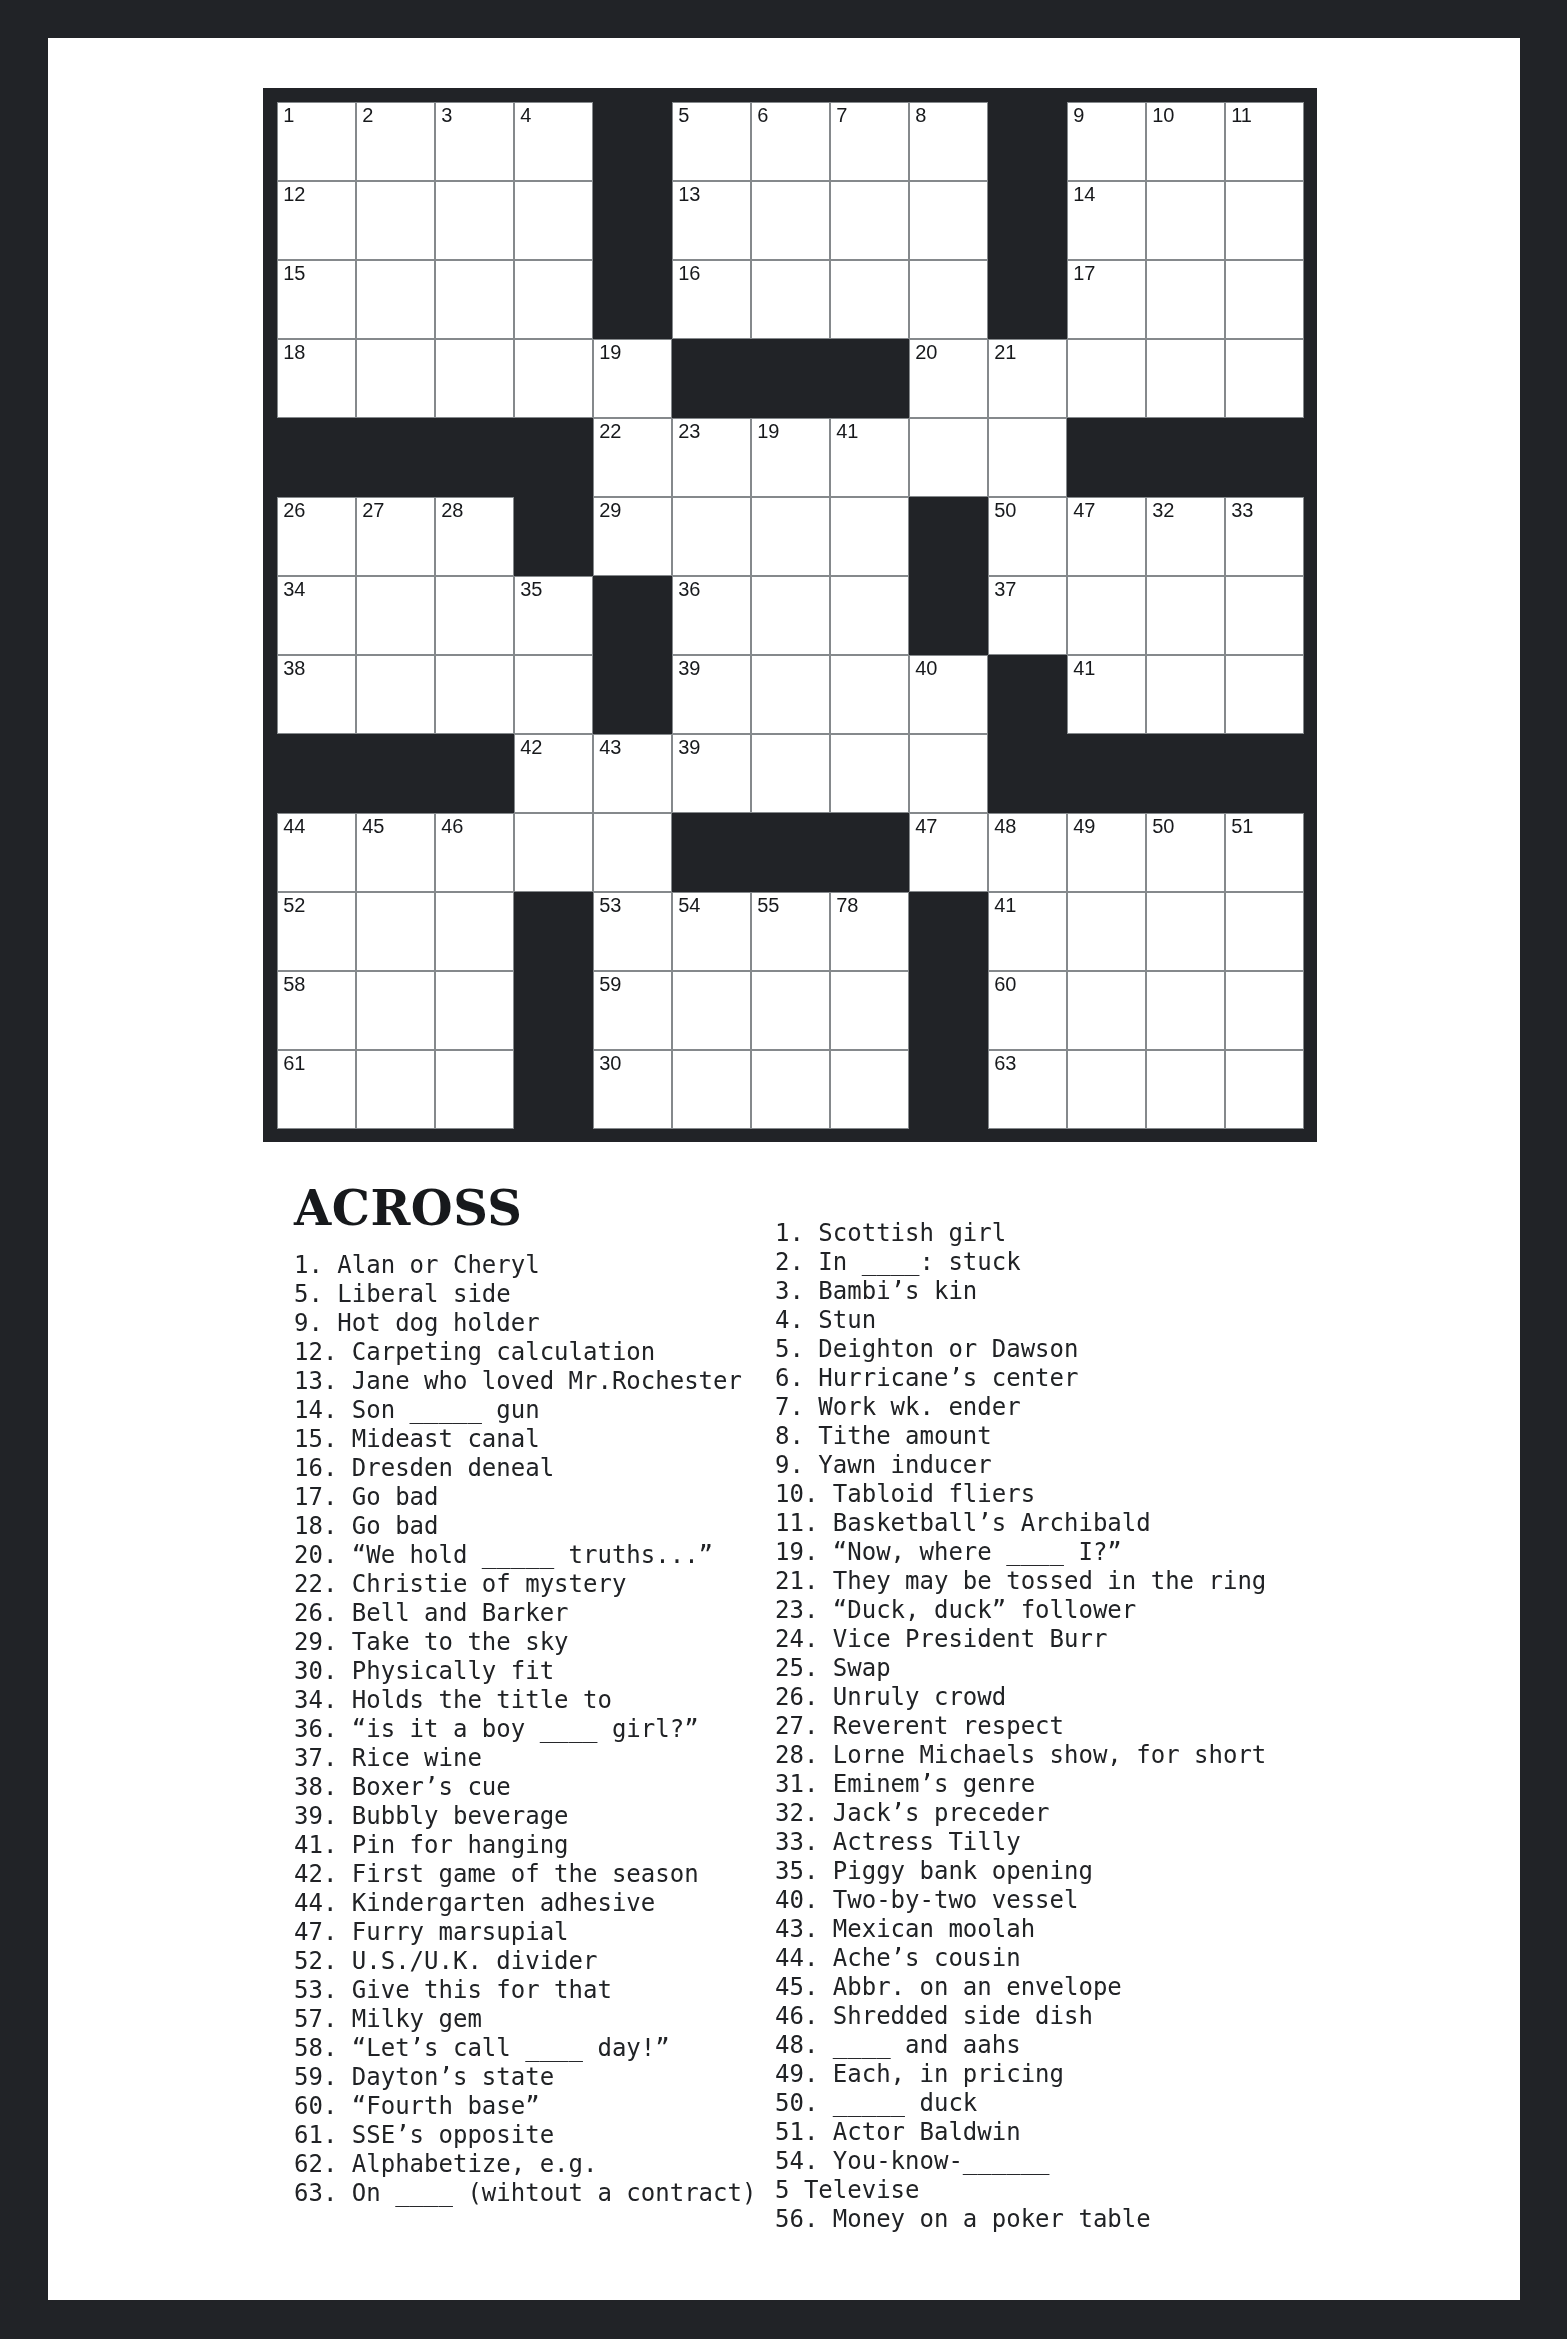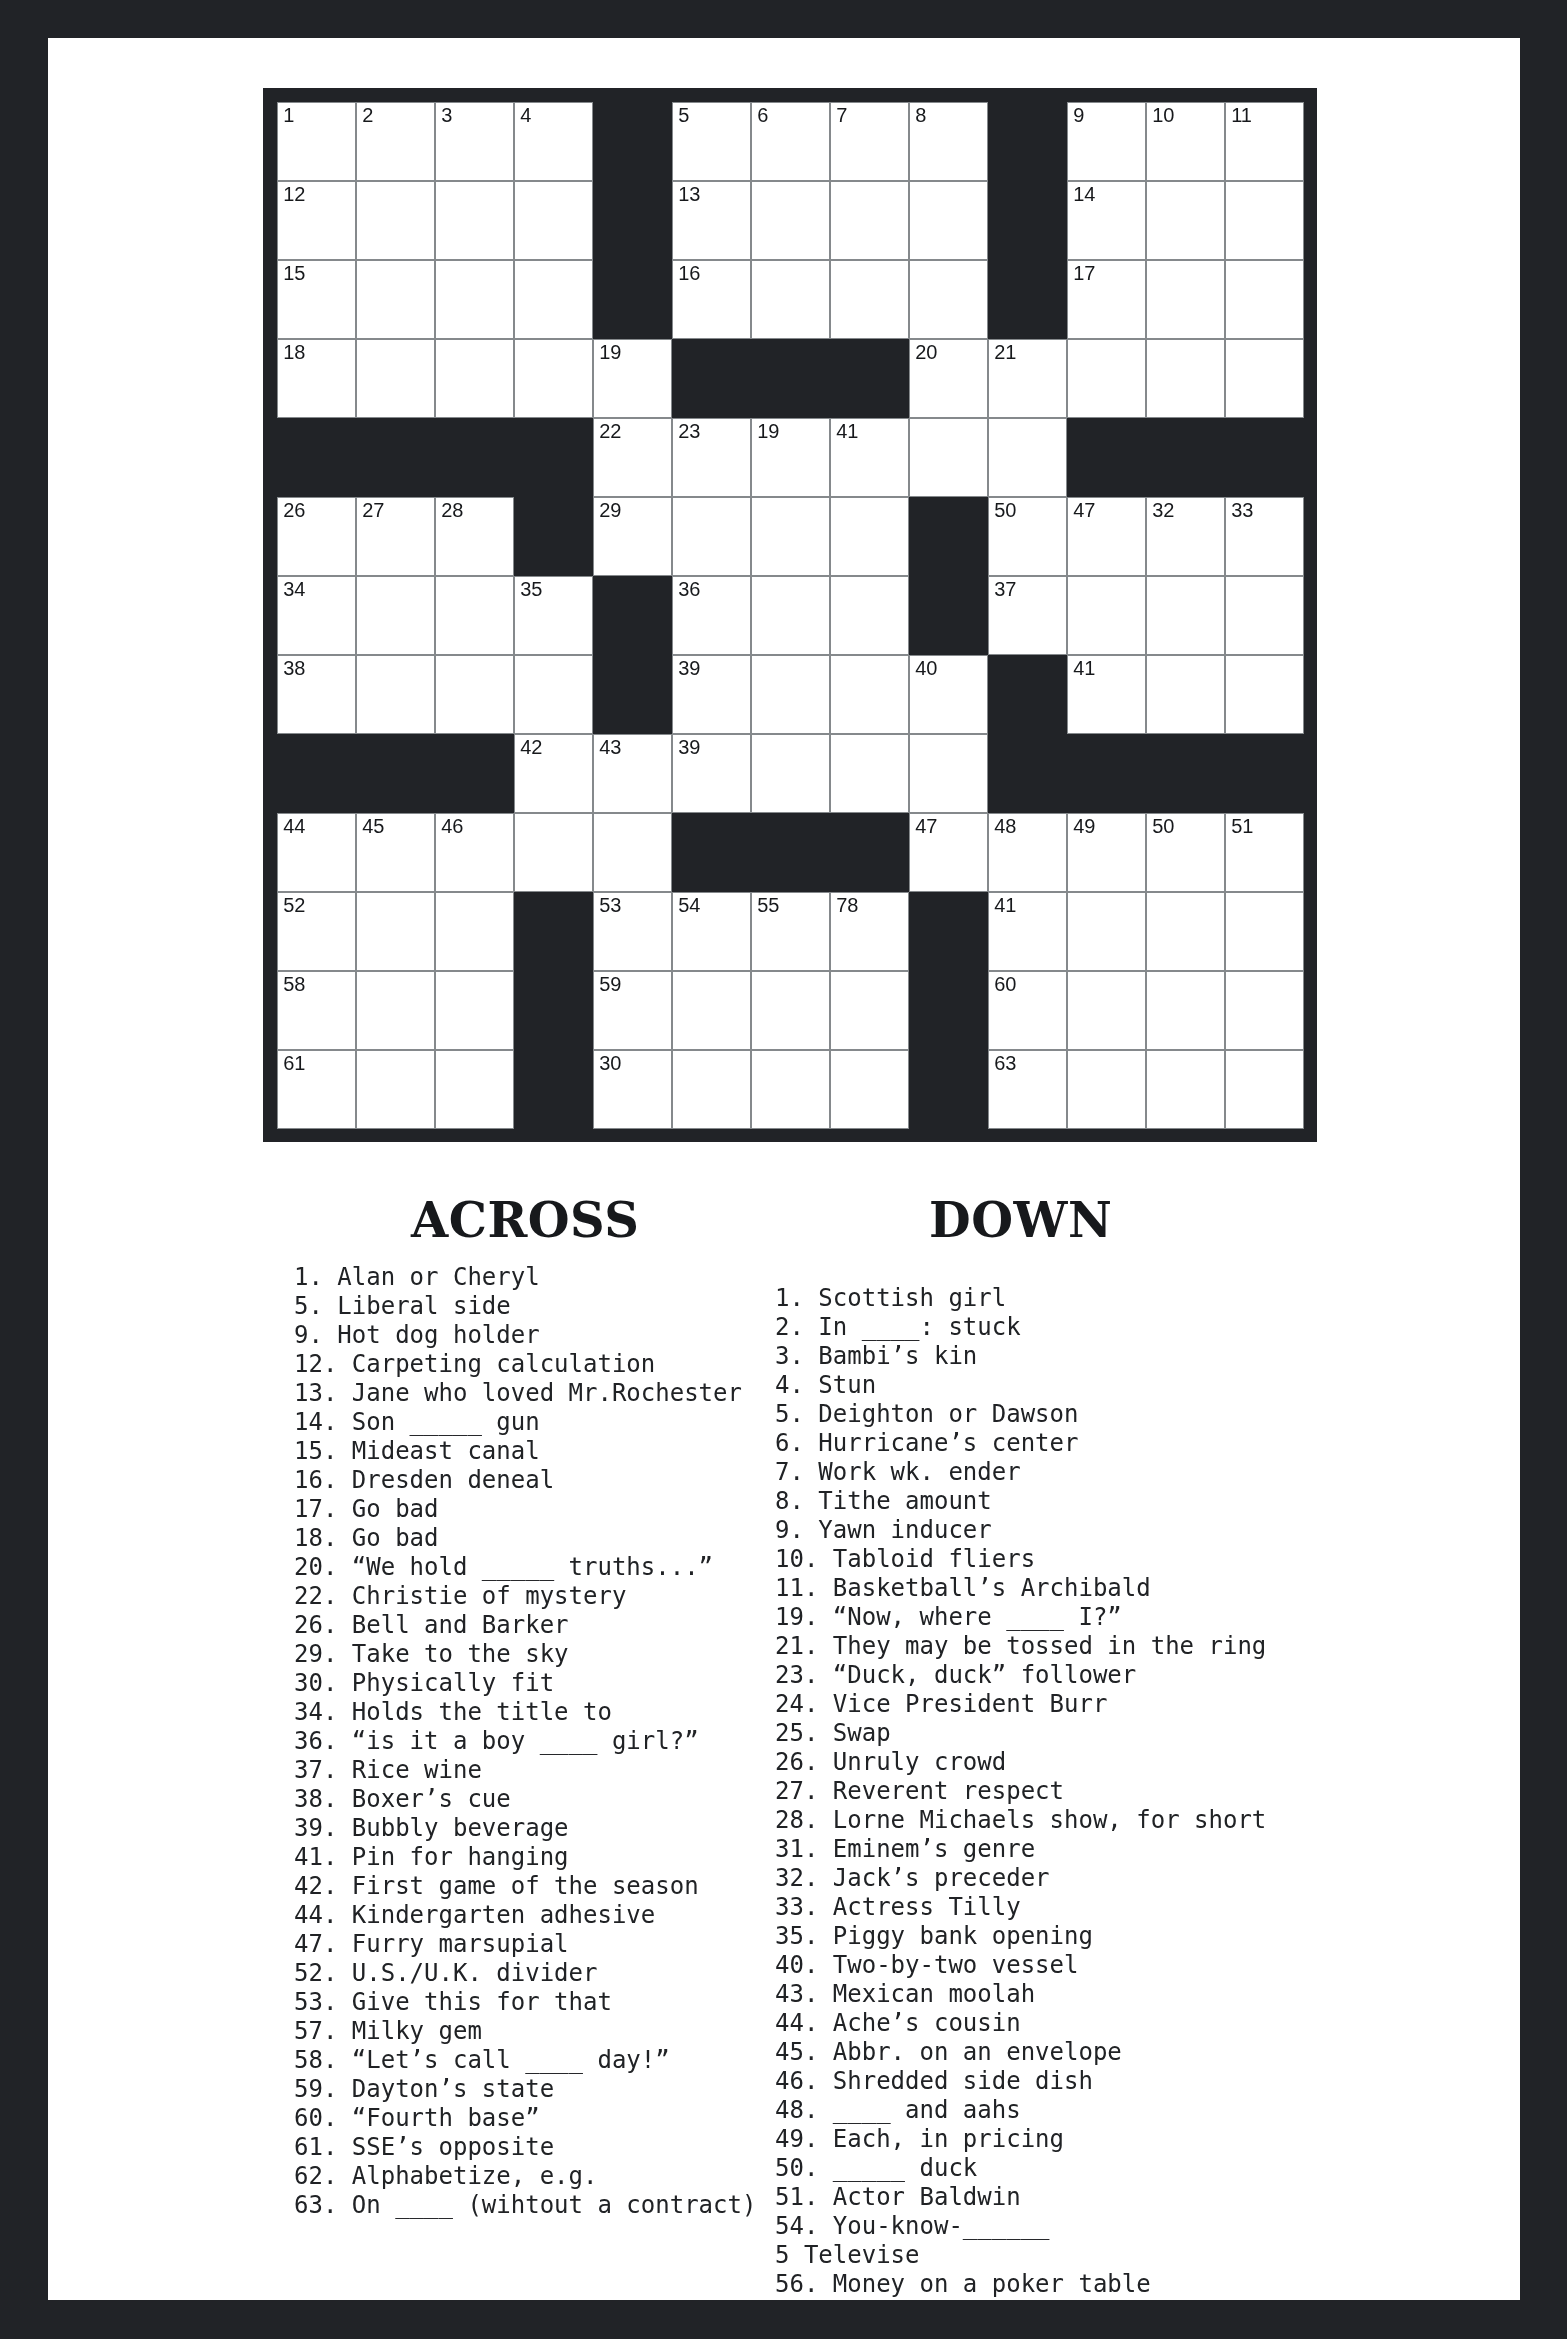--- a/index.html
+++ b/index.html
@@ -43,28 +43,27 @@
     left: 5.5px;
     font-family: "Liberation Sans", sans-serif;
     font-size: 20px;
     line-height: 22px;
     color: #17191c;
   }
   .clues { position: absolute; }
   .clues-across { left: 294px; top: 1182px; }
   .clues-down  { left: 775px; top: 1182px; }
   .clues-title {
-    margin: 12px;
+    margin: 0;
     font-family: "DejaVu Serif", serif;
     font-weight: bold;
     font-size: 48px;
     line-height: 53px;
     letter-spacing: 0.5px;
     color: #17191c;
-    text-align: center;
   }
   .clue-list {
     list-style: none;
     margin: 16.4px 0 0 0;
     padding: 0;
     font-family: "DejaVu Sans Mono", monospace;
     font-size: 24px;
     line-height: 29px;
     color: #202225;
     white-space: pre;
@@ -377,20 +376,19 @@
         <div class="cell white"></div>
       </div>
   </div>
 
   <section class="clues clues-across">
     <h2 class="clues-title">ACROSS</h2>
     <ol class="clue-list"><li>1. Alan or Cheryl</li><li>5. Liberal side</li><li>9. Hot dog holder</li><li>12. Carpeting calculation</li><li>13. Jane who loved Mr.Rochester</li><li>14. Son _____ gun</li><li>15. Mideast canal</li><li>16. Dresden deneal</li><li>17. Go bad</li><li>18. Go bad</li><li>20. “We hold _____ truths...”</li><li>22. Christie of mystery</li><li>26. Bell and Barker</li><li>29. Take to the sky</li><li>30. Physically fit</li><li>34. Holds the title to</li><li>36. “is it a boy ____ girl?”</li><li>37. Rice wine</li><li>38. Boxer’s cue</li><li>39. Bubbly beverage</li><li>41. Pin for hanging</li><li>42. First game of the season</li><li>44. Kindergarten adhesive</li><li>47. Furry marsupial</li><li>52. U.S./U.K. divider</li><li>53. Give this for that</li><li>57. Milky gem</li><li>58. “Let’s call ____ day!”</li><li>59. Dayton’s state</li><li>60. “Fourth base”</li><li>61. SSE’s opposite</li><li>62. Alphabetize, e.g.</li><li>63. On ____ (wihtout a contract)</li></ol>
   </section>
 
   <section class="clues clues-down">
-    <h2 class="clues-title">DOWN</h2>
     <ol class="clue-list"><li>1. Scottish girl</li><li>2. In ____: stuck</li><li>3. Bambi’s kin</li><li>4. Stun</li><li>5. Deighton or Dawson</li><li>6. Hurricane’s center</li><li>7. Work wk. ender</li><li>8. Tithe amount</li><li>9. Yawn inducer</li><li>10. Tabloid fliers</li><li>11. Basketball’s Archibald</li><li>19. “Now, where ____ I?”</li><li>21. They may be tossed in the ring</li><li>23. “Duck, duck” follower</li><li>24. Vice President Burr</li><li>25. Swap</li><li>26. Unruly crowd</li><li>27. Reverent respect</li><li>28. Lorne Michaels show, for short</li><li>31. Eminem’s genre</li><li>32. Jack’s preceder</li><li>33. Actress Tilly</li><li>35. Piggy bank opening</li><li>40. Two-by-two vessel</li><li>43. Mexican moolah</li><li>44. Ache’s cousin</li><li>45. Abbr. on an envelope</li><li>46. Shredded side dish</li><li>48. ____ and aahs</li><li>49. Each, in pricing</li><li>50. _____ duck</li><li>51. Actor Baldwin</li><li>54. You-know-______</li><li>5 Televise</li><li>56. Money on a poker table</li></ol>
   </section>
 
   <div class="border-frame"></div>
 
 </div>
 
 
 </body></html>

